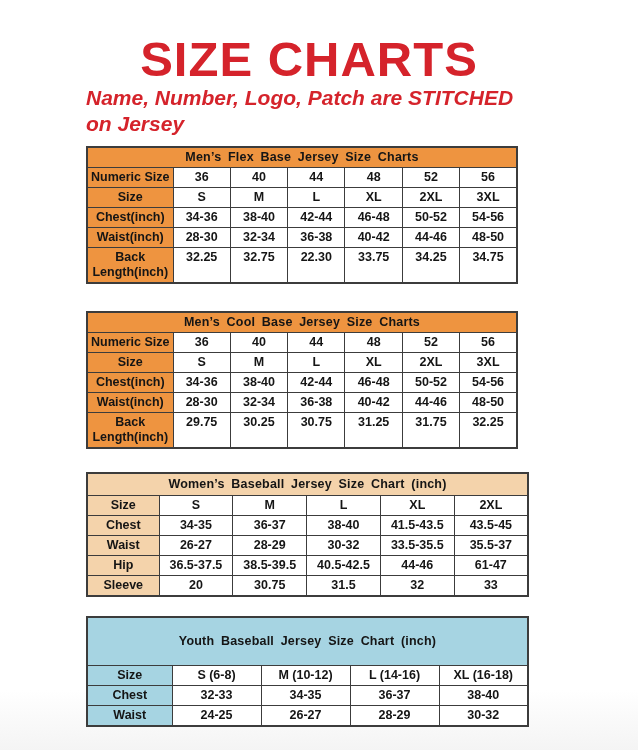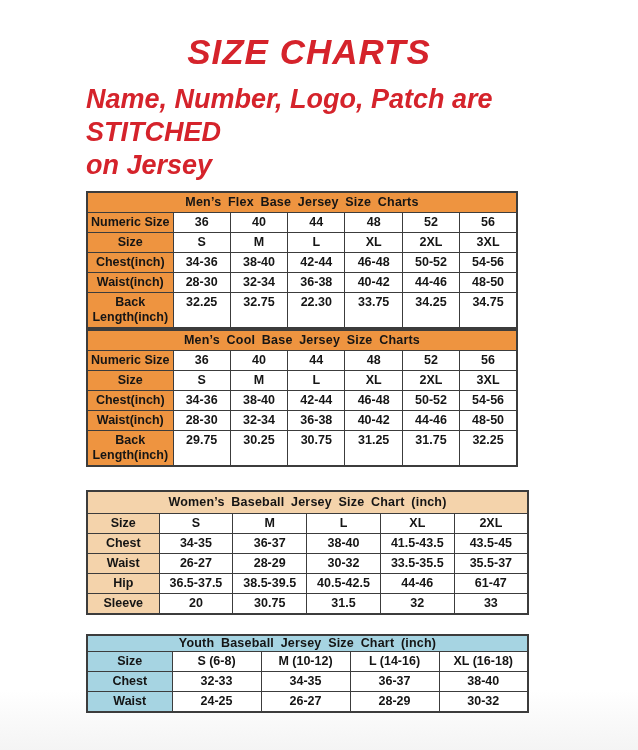--- a/index.html
+++ b/index.html
@@ -19,47 +19,45 @@
     padding-top: 34px;
   }
 
   .content {
     margin-left: 86px;
     width: 446px;
   }
 
   .page-title {
     text-align: center;
-    font-size: 35px;
+    font-size: 49px;
     font-weight: bold;
-    font-style: italic;
     letter-spacing: 1px;
     line-height: 1.05;
-    margin-bottom: 12px;
   }
 
   .page-subtitle {
-    font-size: 27px;
+    font-size: 21px;
     font-weight: bold;
     font-style: italic;
     line-height: 1.22;
     white-space: pre-line;
     margin-bottom: 9px;
   }
 
   table.size-table {
     border-collapse: collapse;
     table-layout: fixed;
     width: var(--tw);
     border: 2px solid #3c3c3c;
     background: #ffffff;
   }
 
   
-  .mens-flex-base   { --tw: 432px; --lw: 86px; }
+  .mens-flex-base   { --tw: 432px; --lw: 86px; margin-bottom: 27px; }
   .mens-cool-base   { --tw: 432px; --lw: 86px; margin-bottom: 23px; }
   .womens-baseball  { --tw: 443px; --lw: 72px; margin-bottom: 19px; }
   .youth-baseball   { --tw: 443px; --lw: 85px; }
 
   col.label-col { width: var(--lw); }
 
   table.size-table td {
     border: 1px solid #3c3c3c;
     text-align: center;
     vertical-align: top;
@@ -81,21 +79,21 @@
 
   td.lbl {
     background: var(--lbl-bg);
     color: var(--hdr-text);
   }
 
   
   .womens-baseball td { padding: 4px 2px; }
   .womens-baseball td.tbl-title { padding: 3px 2px; }
   .youth-baseball td { padding: 6px 2px 7px; }
-  .youth-baseball td.tbl-title { padding: 0 2px; }
+  .youth-baseball td.tbl-title { padding: 16px 2px; }
 </style>
 </head>
 <body>
 
 <div class="page">
   <div class="content">
     <h1 class="page-title" style="color: rgb(213, 35, 43);">SIZE CHARTS</h1>
     <p class="page-subtitle" style="color: rgb(213, 35, 43);">Name, Number, Logo, Patch are STITCHED
 on Jersey</p>
     <div id="tables">

